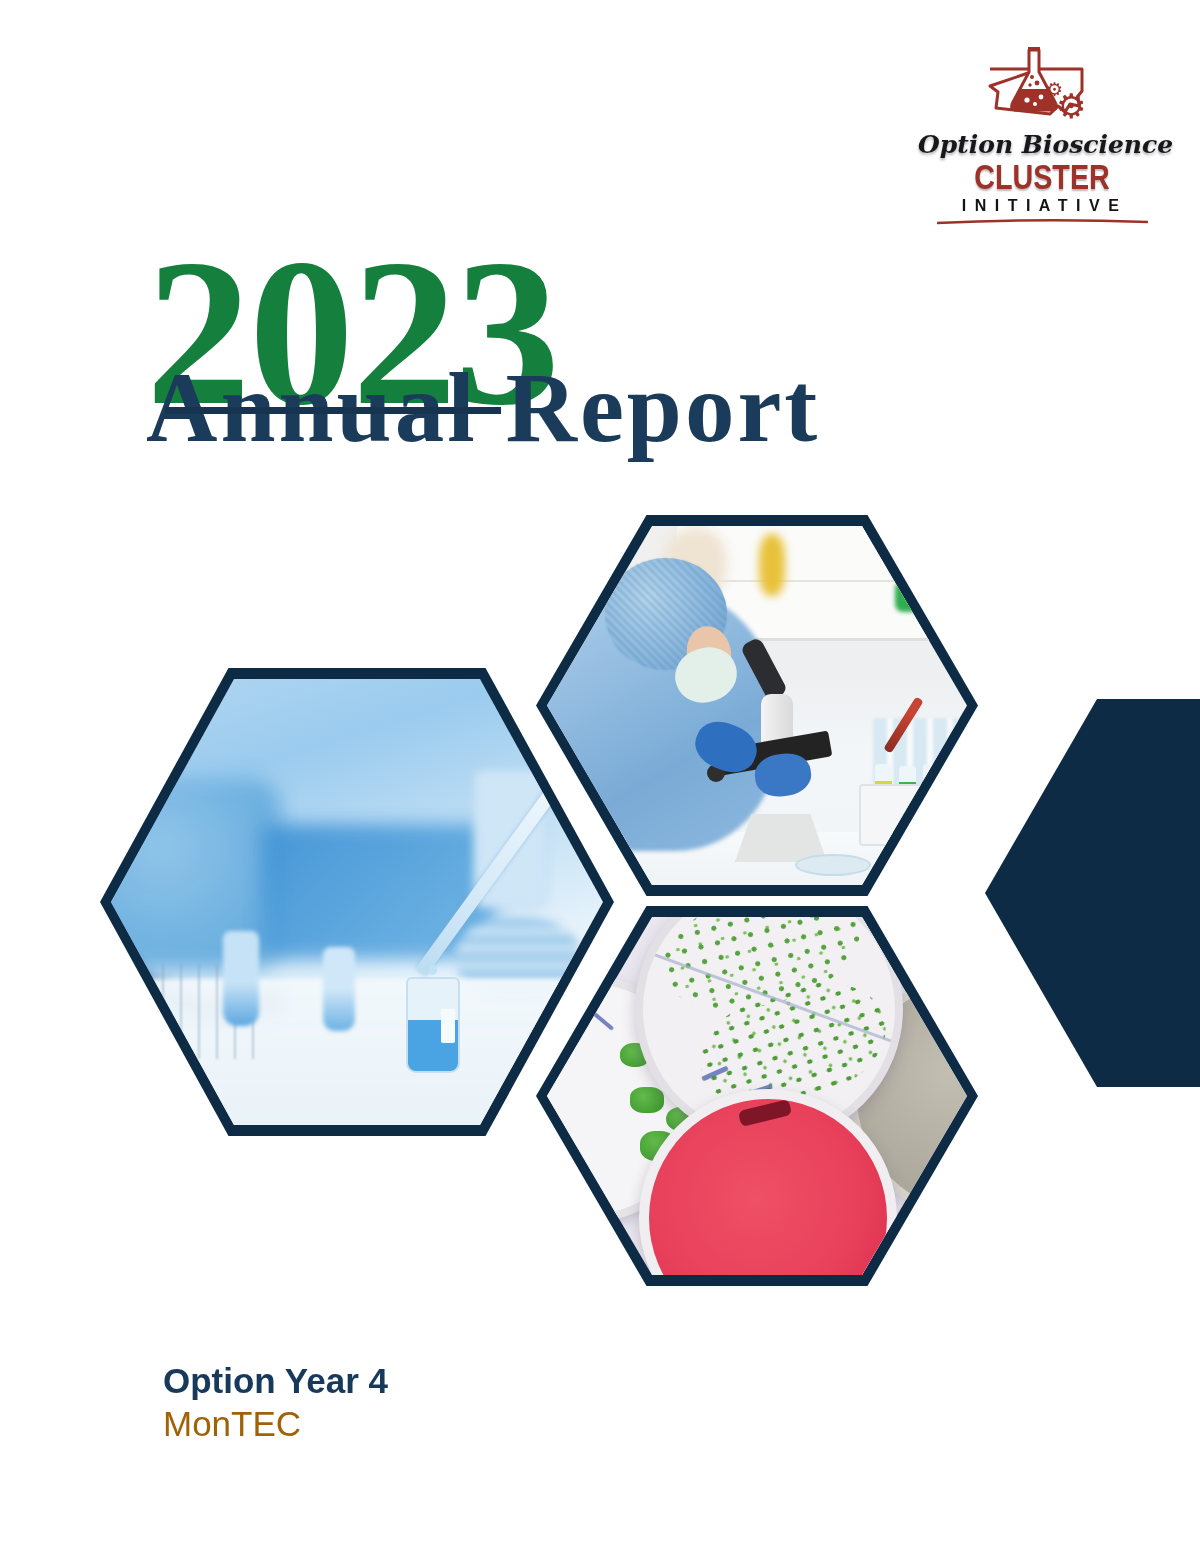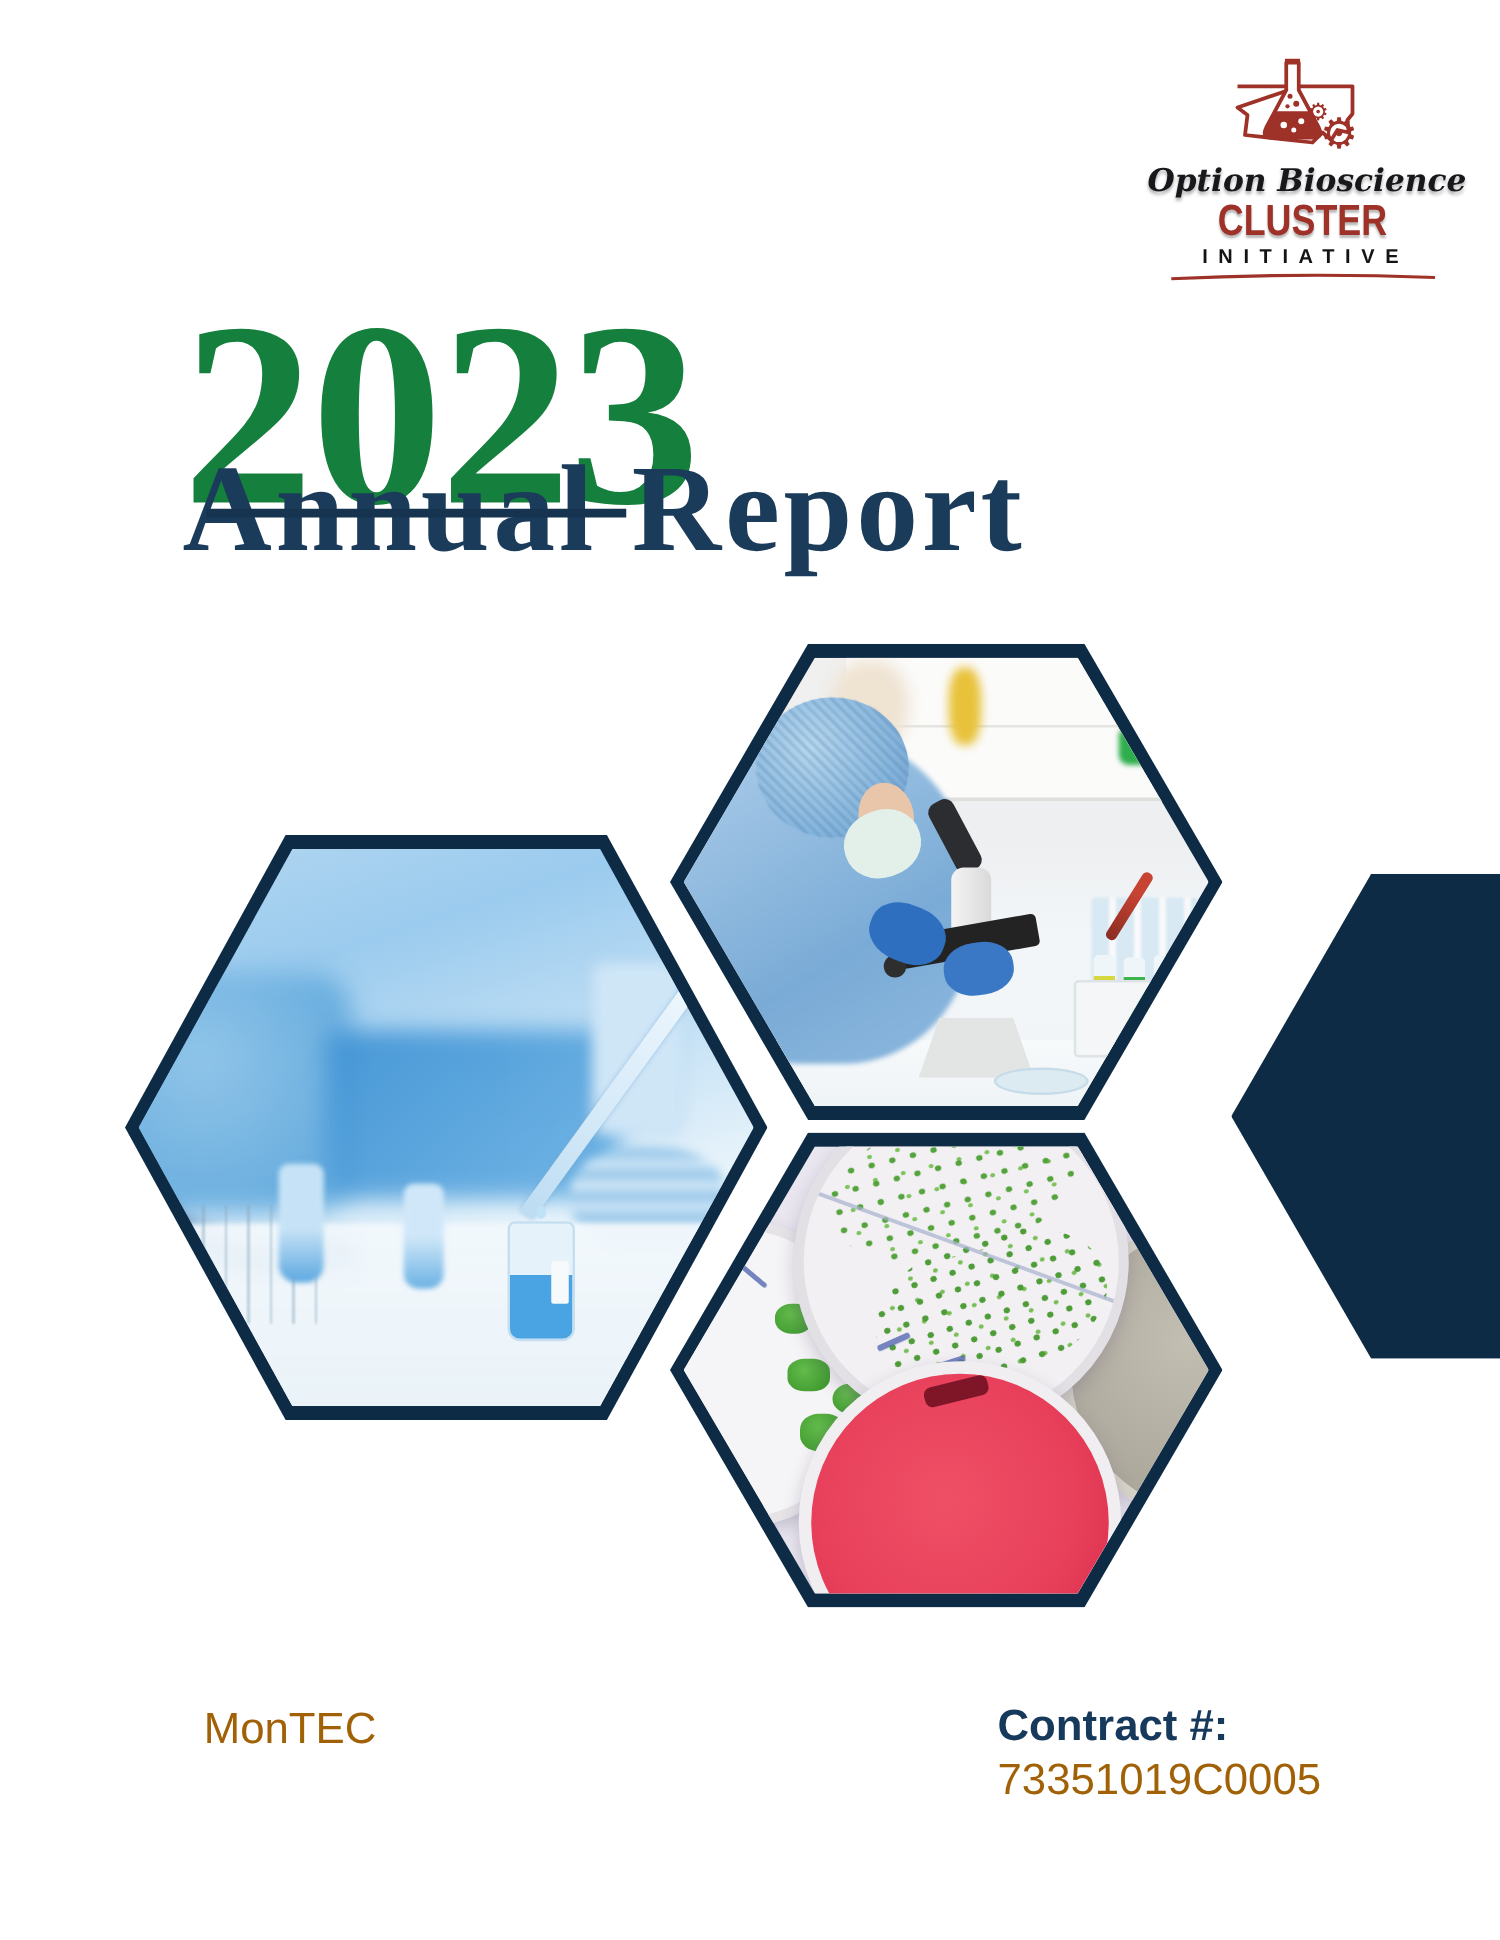--- a/index.html
+++ b/index.html
@@ -269,20 +269,17 @@
           <div class="art pt-red-agar"></div>
           <div class="art pt-red-label"></div>
         </div>
       </div>
     </div>
   </div>
 
   <div class="hex hex-right"></div>
 
   <div class="footer-col footer-left">
+    <div class="f-label">Option Year 4</div>
     <div class="f-value">MonTEC</div>
   </div>
-  <div class="footer-col footer-right">
-    <div class="f-label">Contract #:</div>
-    <div class="f-value">73351019C0005</div>
-  </div>
 
 </div>
 
 </body></html>

